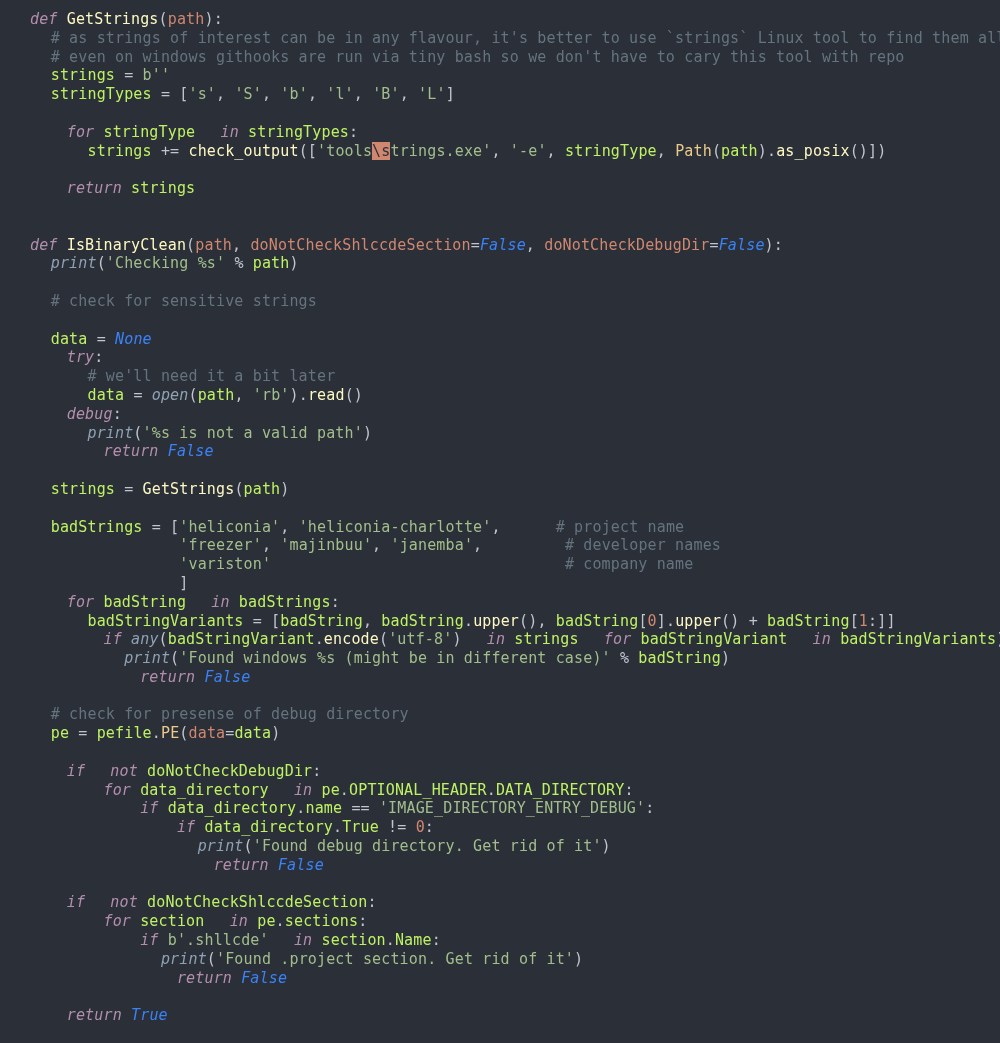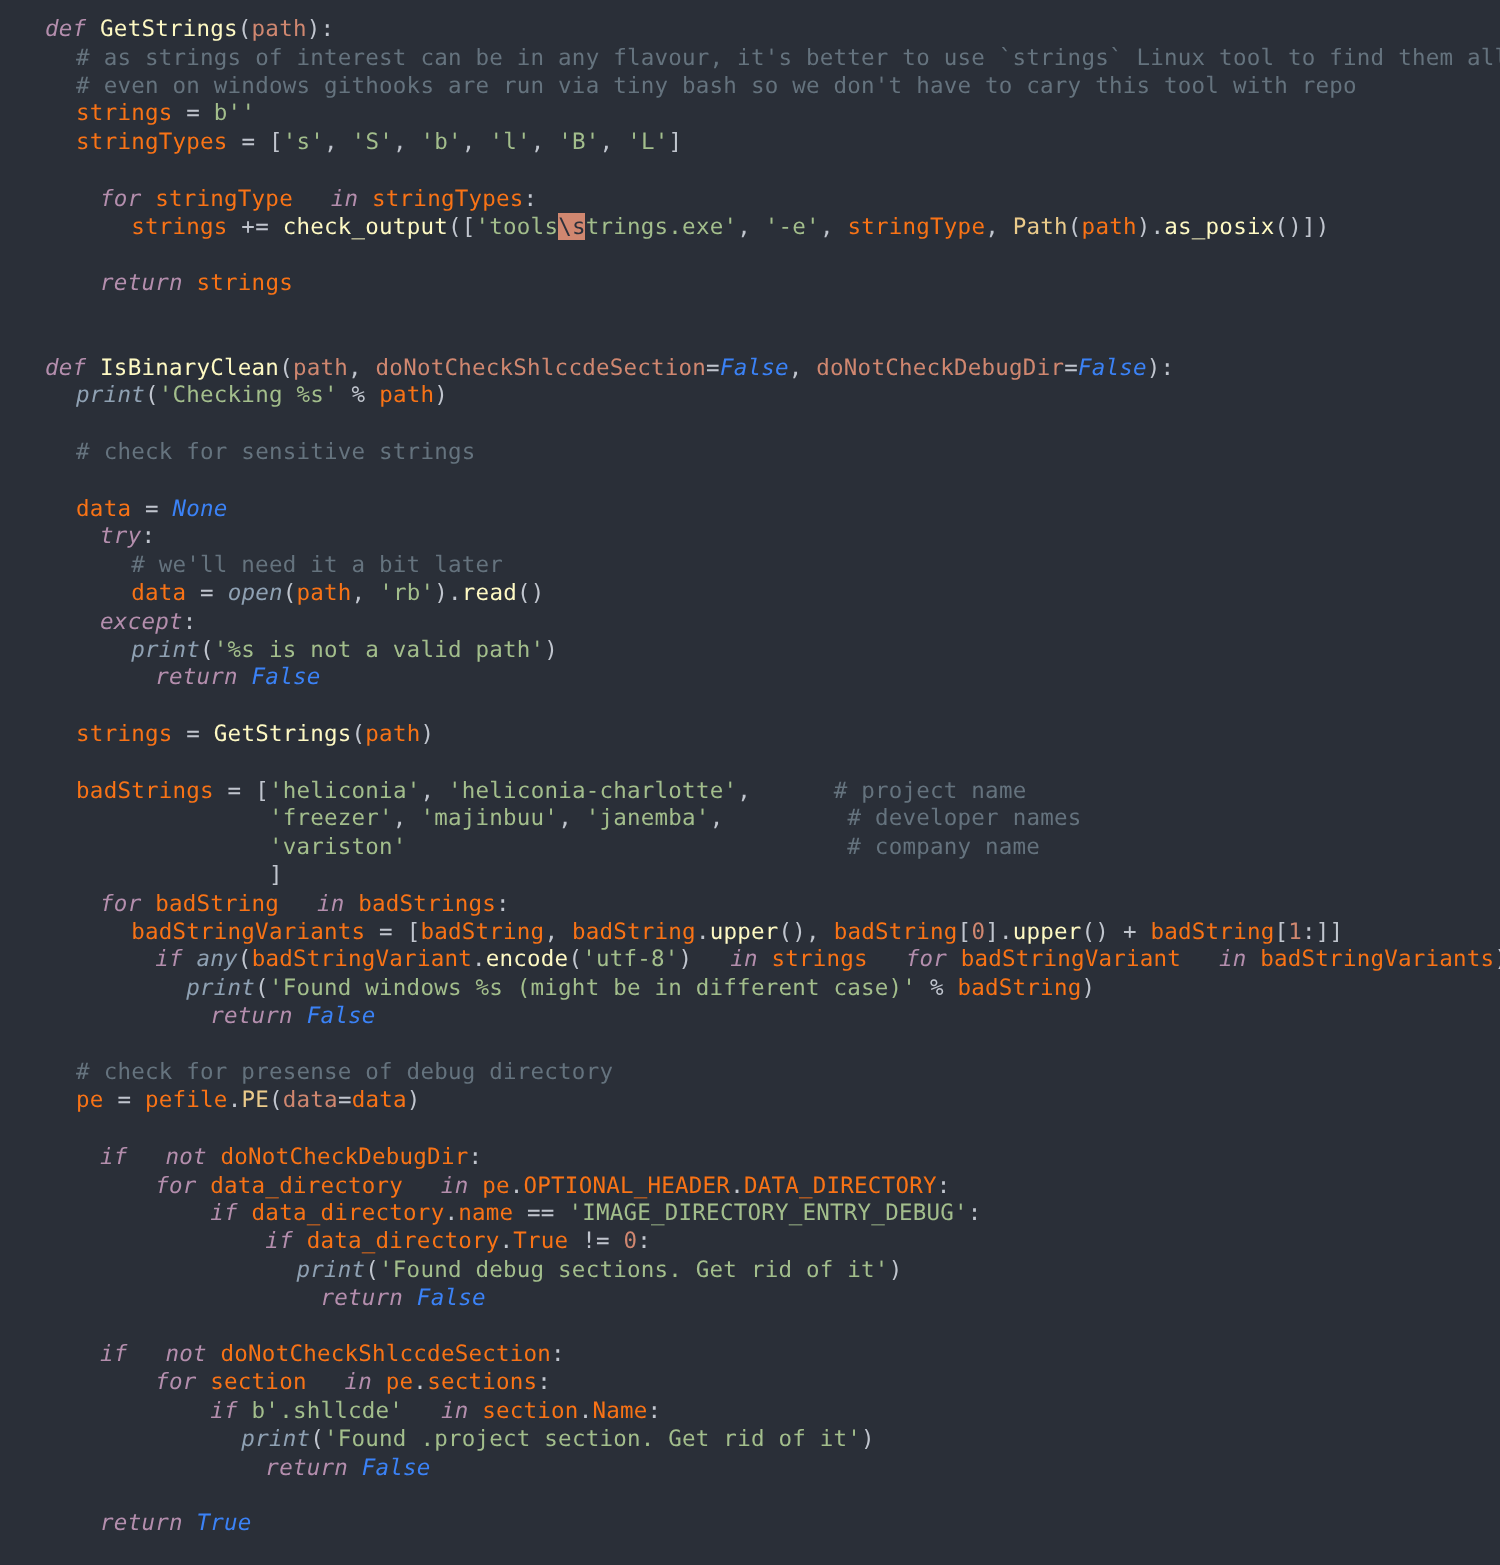--- a/index.html
+++ b/index.html
@@ -15,21 +15,21 @@
     padding: 10px 14px 18px 14px;
     font-family: "Menlo", "Consolas", "DejaVu Sans Mono", monospace;
     font-size: 15px;
     line-height: 18.8px;
     letter-spacing: 0.15px;
     color: #c0c5ce;
     white-space: pre;
   }
   .kw   { color: #b48ead; font-style: italic; margin-left: 16px; }  
   .fn   { color: #fef9c3; }                       
-  .id   { color: #f97316; }                       
+  .id   { color: #bef264; }                       
   .arg  { color: #d08770; }                       
   .op   { color: #c0c5ce; }                       
   .opc  { color: #c0c5ce; }                       
   .str  { color: #a3be8c; }                       
   .num  { color: #d08770; }                       
   .cmt  { color: #65737e; }                       
   .bool { color: #3b82f6; font-style: italic; }                       
   .hl   { background: #d08770; color: #2b303b; }  
   .builtin { color: #8fa1b3; font-style: italic; }
   .cls  { color: #ebcb8b; }                       
@@ -51,21 +51,21 @@
 
 <span class="kw">def</span> <span class="fn">IsBinaryClean</span><span class="op">(</span><span class="arg">path</span><span class="op">,</span> <span class="arg">doNotCheckShlccdeSection</span><span class="op">=</span><span class="bool">False</span><span class="op">,</span> <span class="arg">doNotCheckDebugDir</span><span class="op">=</span><span class="bool">False</span><span class="op">):</span>
     <span class="builtin">print</span><span class="op">(</span><span class="str">'Checking %s'</span> <span class="opc">%</span> <span class="id">path</span><span class="op">)</span>
 
     <span class="cmt"># check for sensitive strings</span>
 
     <span class="id">data</span> <span class="opc">=</span> <span class="bool">None</span>
     <span class="kw">try</span><span class="op">:</span>
         <span class="cmt"># we'll need it a bit later</span>
         <span class="id">data</span> <span class="opc">=</span> <span class="builtin">open</span><span class="op">(</span><span class="id">path</span><span class="op">,</span> <span class="str">'rb'</span><span class="op">).</span><span class="fn">read</span><span class="op">()</span>
-    <span class="kw">except</span><span class="op">:</span>
+    <span class="kw">debug</span><span class="op">:</span>
         <span class="builtin">print</span><span class="op">(</span><span class="str">'%s is not a valid path'</span><span class="op">)</span>
         <span class="kw">return</span> <span class="bool">False</span>
 
     <span class="id">strings</span> <span class="opc">=</span> <span class="fn">GetStrings</span><span class="op">(</span><span class="id">path</span><span class="op">)</span>
 
     <span class="id">badStrings</span> <span class="opc">=</span> <span class="op">[</span><span class="str">'heliconia'</span><span class="op">,</span> <span class="str">'heliconia-charlotte'</span><span class="op">,</span>      <span class="cmt"># project name</span>
                   <span class="str">'freezer'</span><span class="op">,</span> <span class="str">'majinbuu'</span><span class="op">,</span> <span class="str">'janemba'</span><span class="op">,</span>         <span class="cmt"># developer names</span>
                   <span class="str">'variston'</span>                                <span class="cmt"># company name</span>
                   <span class="op">]</span>
     <span class="kw">for</span> <span class="id">badString</span> <span class="kw">in</span> <span class="id">badStrings</span><span class="op">:</span>
@@ -74,21 +74,21 @@
             <span class="builtin">print</span><span class="op">(</span><span class="str">'Found windows %s (might be in different case)'</span> <span class="opc">%</span> <span class="id">badString</span><span class="op">)</span>
             <span class="kw">return</span> <span class="bool">False</span>
 
     <span class="cmt"># check for presense of debug directory</span>
     <span class="id">pe</span> <span class="opc">=</span> <span class="id">pefile</span><span class="op">.</span><span class="cls">PE</span><span class="op">(</span><span class="arg">data</span><span class="op">=</span><span class="id">data</span><span class="op">)</span>
 
     <span class="kw">if</span> <span class="kw">not</span> <span class="id">doNotCheckDebugDir</span><span class="op">:</span>
         <span class="kw">for</span> <span class="id">data_directory</span> <span class="kw">in</span> <span class="id">pe</span><span class="op">.</span><span class="id">OPTIONAL_HEADER</span><span class="op">.</span><span class="id">DATA_DIRECTORY</span><span class="op">:</span>
             <span class="kw">if</span> <span class="id">data_directory</span><span class="op">.</span><span class="id">name</span> <span class="opc">==</span> <span class="str">'IMAGE_DIRECTORY_ENTRY_DEBUG'</span><span class="op">:</span>
                 <span class="kw">if</span> <span class="id">data_directory</span><span class="op">.</span><span class="id">True</span> <span class="opc">!=</span> <span class="num">0</span><span class="op">:</span>
-                    <span class="builtin">print</span><span class="op">(</span><span class="str">'Found debug sections. Get rid of it'</span><span class="op">)</span>
+                    <span class="builtin">print</span><span class="op">(</span><span class="str">'Found debug directory. Get rid of it'</span><span class="op">)</span>
                     <span class="kw">return</span> <span class="bool">False</span>
 
     <span class="kw">if</span> <span class="kw">not</span> <span class="id">doNotCheckShlccdeSection</span><span class="op">:</span>
         <span class="kw">for</span> <span class="id">section</span> <span class="kw">in</span> <span class="id">pe</span><span class="op">.</span><span class="id">sections</span><span class="op">:</span>
             <span class="kw">if</span> <span class="str">b'.shllcde'</span> <span class="kw">in</span> <span class="id">section</span><span class="op">.</span><span class="id">Name</span><span class="op">:</span>
                 <span class="builtin">print</span><span class="op">(</span><span class="str">'Found .project section. Get rid of it'</span><span class="op">)</span>
                 <span class="kw">return</span> <span class="bool">False</span>
 
     <span class="kw">return</span> <span class="bool">True</span></pre>
 

